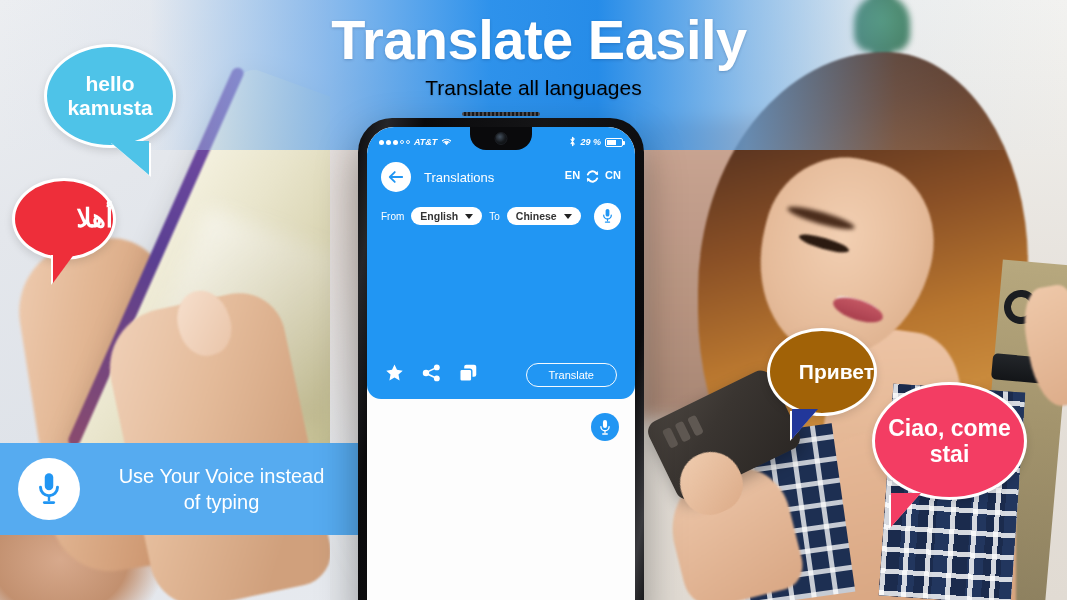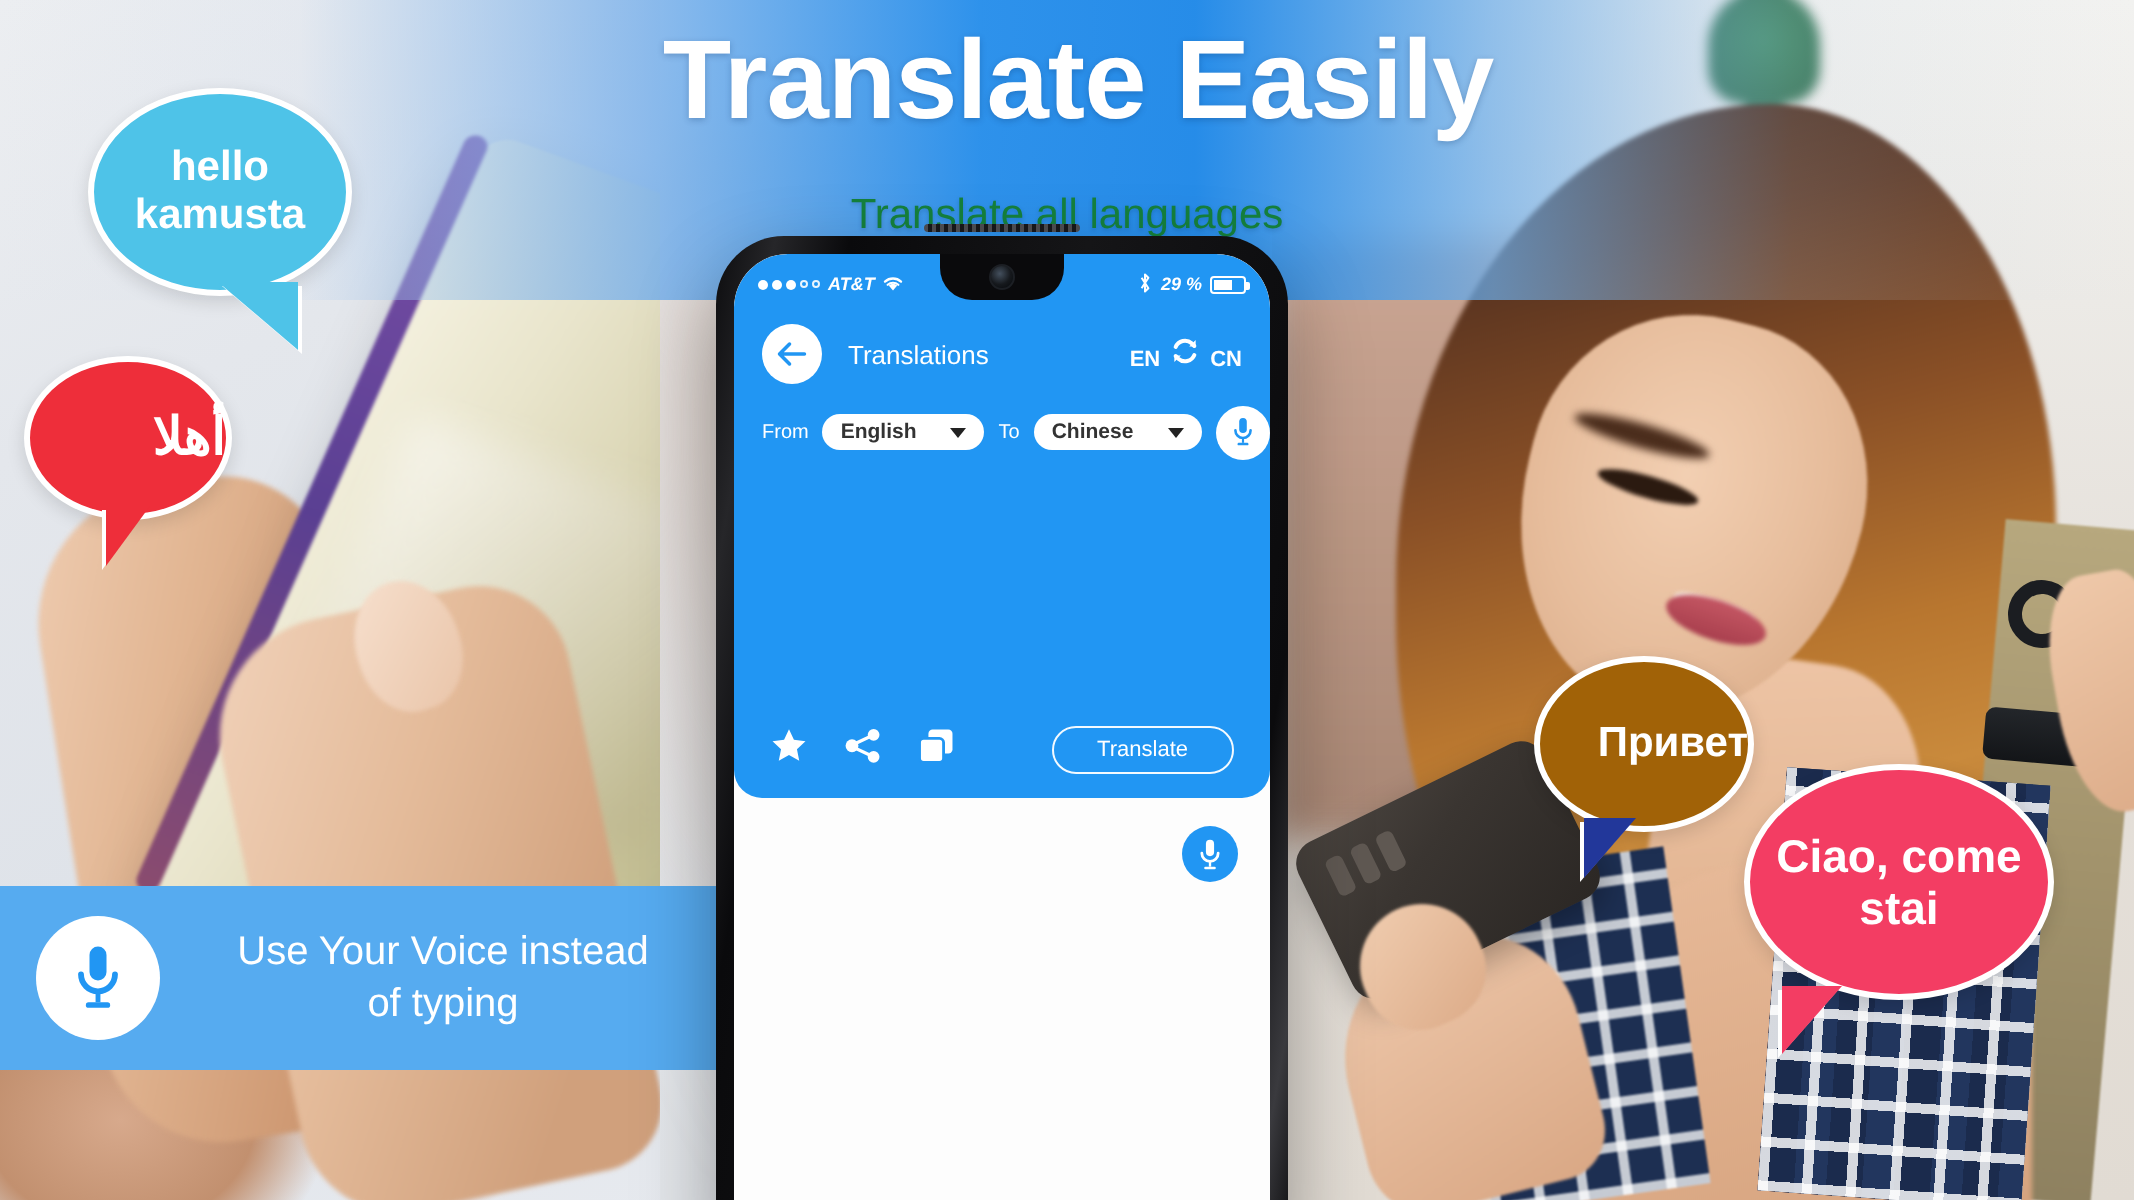--- a/index.html
+++ b/index.html
@@ -207,21 +207,21 @@
     pointer-events:none;
   }
   .title-wrap{
     position:absolute; left:0; top:4px; width:1067px; text-align:center;
   }
   .app-title{
     font-size:56px; font-weight:bold; color:#ffffff; letter-spacing:-.5px;
     line-height:1.28; text-shadow:0 1px 3px rgba(0,40,90,.25);margin-left:11px;
   }
   .app-subtitle{
-    font-size:21px; color:#15803d; font-weight:normal; margin-top:20px;
+    font-size:21px; color:#000000; font-weight:normal; margin-top:0;
     text-shadow:0 1px 2px rgba(0,40,90,.22);
   }
 
   
   .bubble{
     position:absolute; display:flex; align-items:center; justify-content:flex-end;
     text-align:center; color:#fff; border:3px solid #ffffff;
     border-radius:50%; font-weight:bold; line-height:1.15;
     box-shadow:0 3px 9px rgba(0,0,0,.13);
   }
@@ -350,30 +350,30 @@
 
   .appbar{
     position:absolute; left:0; top:30px; width:100%; height:40px; z-index:4;
     display:flex; align-items:center; padding:0 14px;
   }
   .back-btn{
     width:30px; height:30px; border-radius:50%; background:#fff;
     display:flex; align-items:center; justify-content:center; flex:0 0 auto;
   }
   .appbar-title{ color:#fff; font-size:13px; margin-left:13px; flex:1; }
-  .lang-pair{ display:flex; align-items:flex-end; gap:5px; color:#fff; font-size:11px; font-weight:bold; }
+  .lang-pair{ display:flex; align-items:flex-start; gap:5px; color:#fff; font-size:11px; font-weight:bold; }
 
   .langbar{
     position:absolute; left:0; top:72px; width:100%; height:34px; z-index:4;
     display:flex; align-items:center; gap:7px; padding:0 14px;
   }
   .langbar .lbl{ color:#fff; font-size:10px; }
   .lang-select{
     background:#fff; border-radius:12px; padding:3px 9px;
-    display:flex; align-items:center; gap:17px;
+    display:flex; align-items:center; gap:7px;
     color:#333; font-size:10.5px; font-weight:bold;
   }
   .caret{
     width:0;height:0;border-left:4px solid transparent;border-right:4px solid transparent;
     border-top:5px solid #222;
   }
   .mic-btn-sm{
     width:27px; height:27px; border-radius:50%; background:#fff;
     display:flex; align-items:center; justify-content:center; margin-left:auto; flex:0 0 auto;
   }

